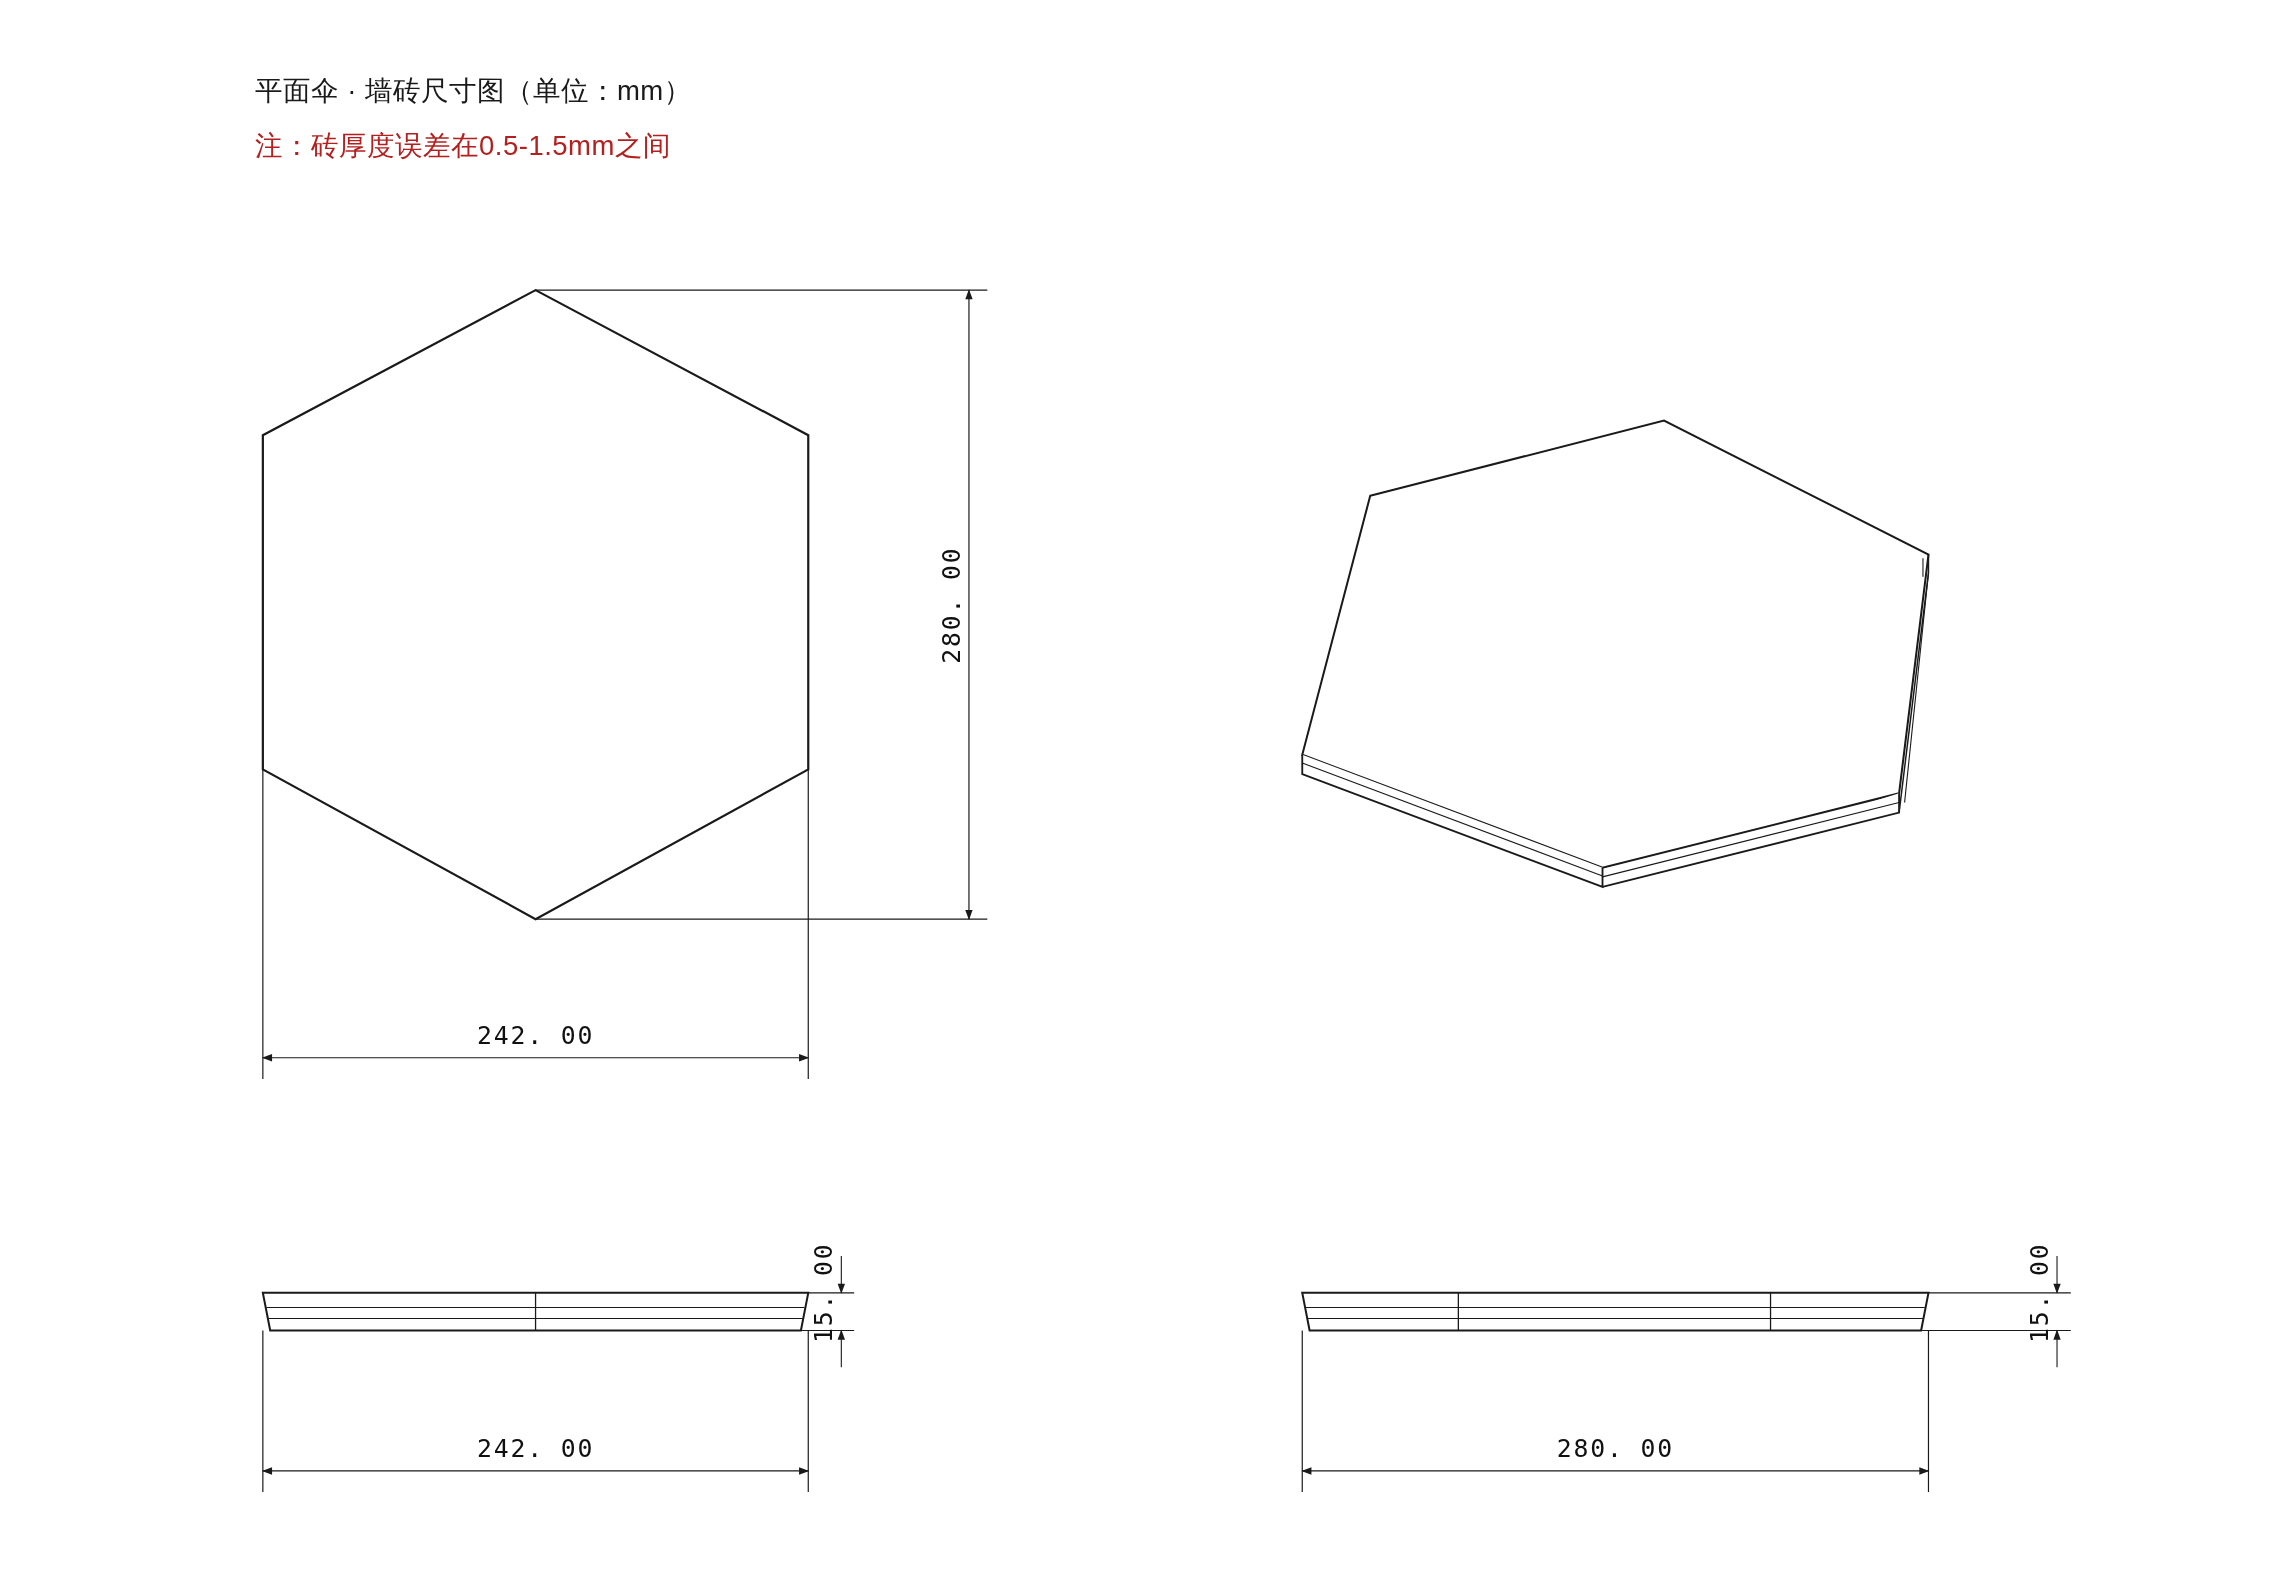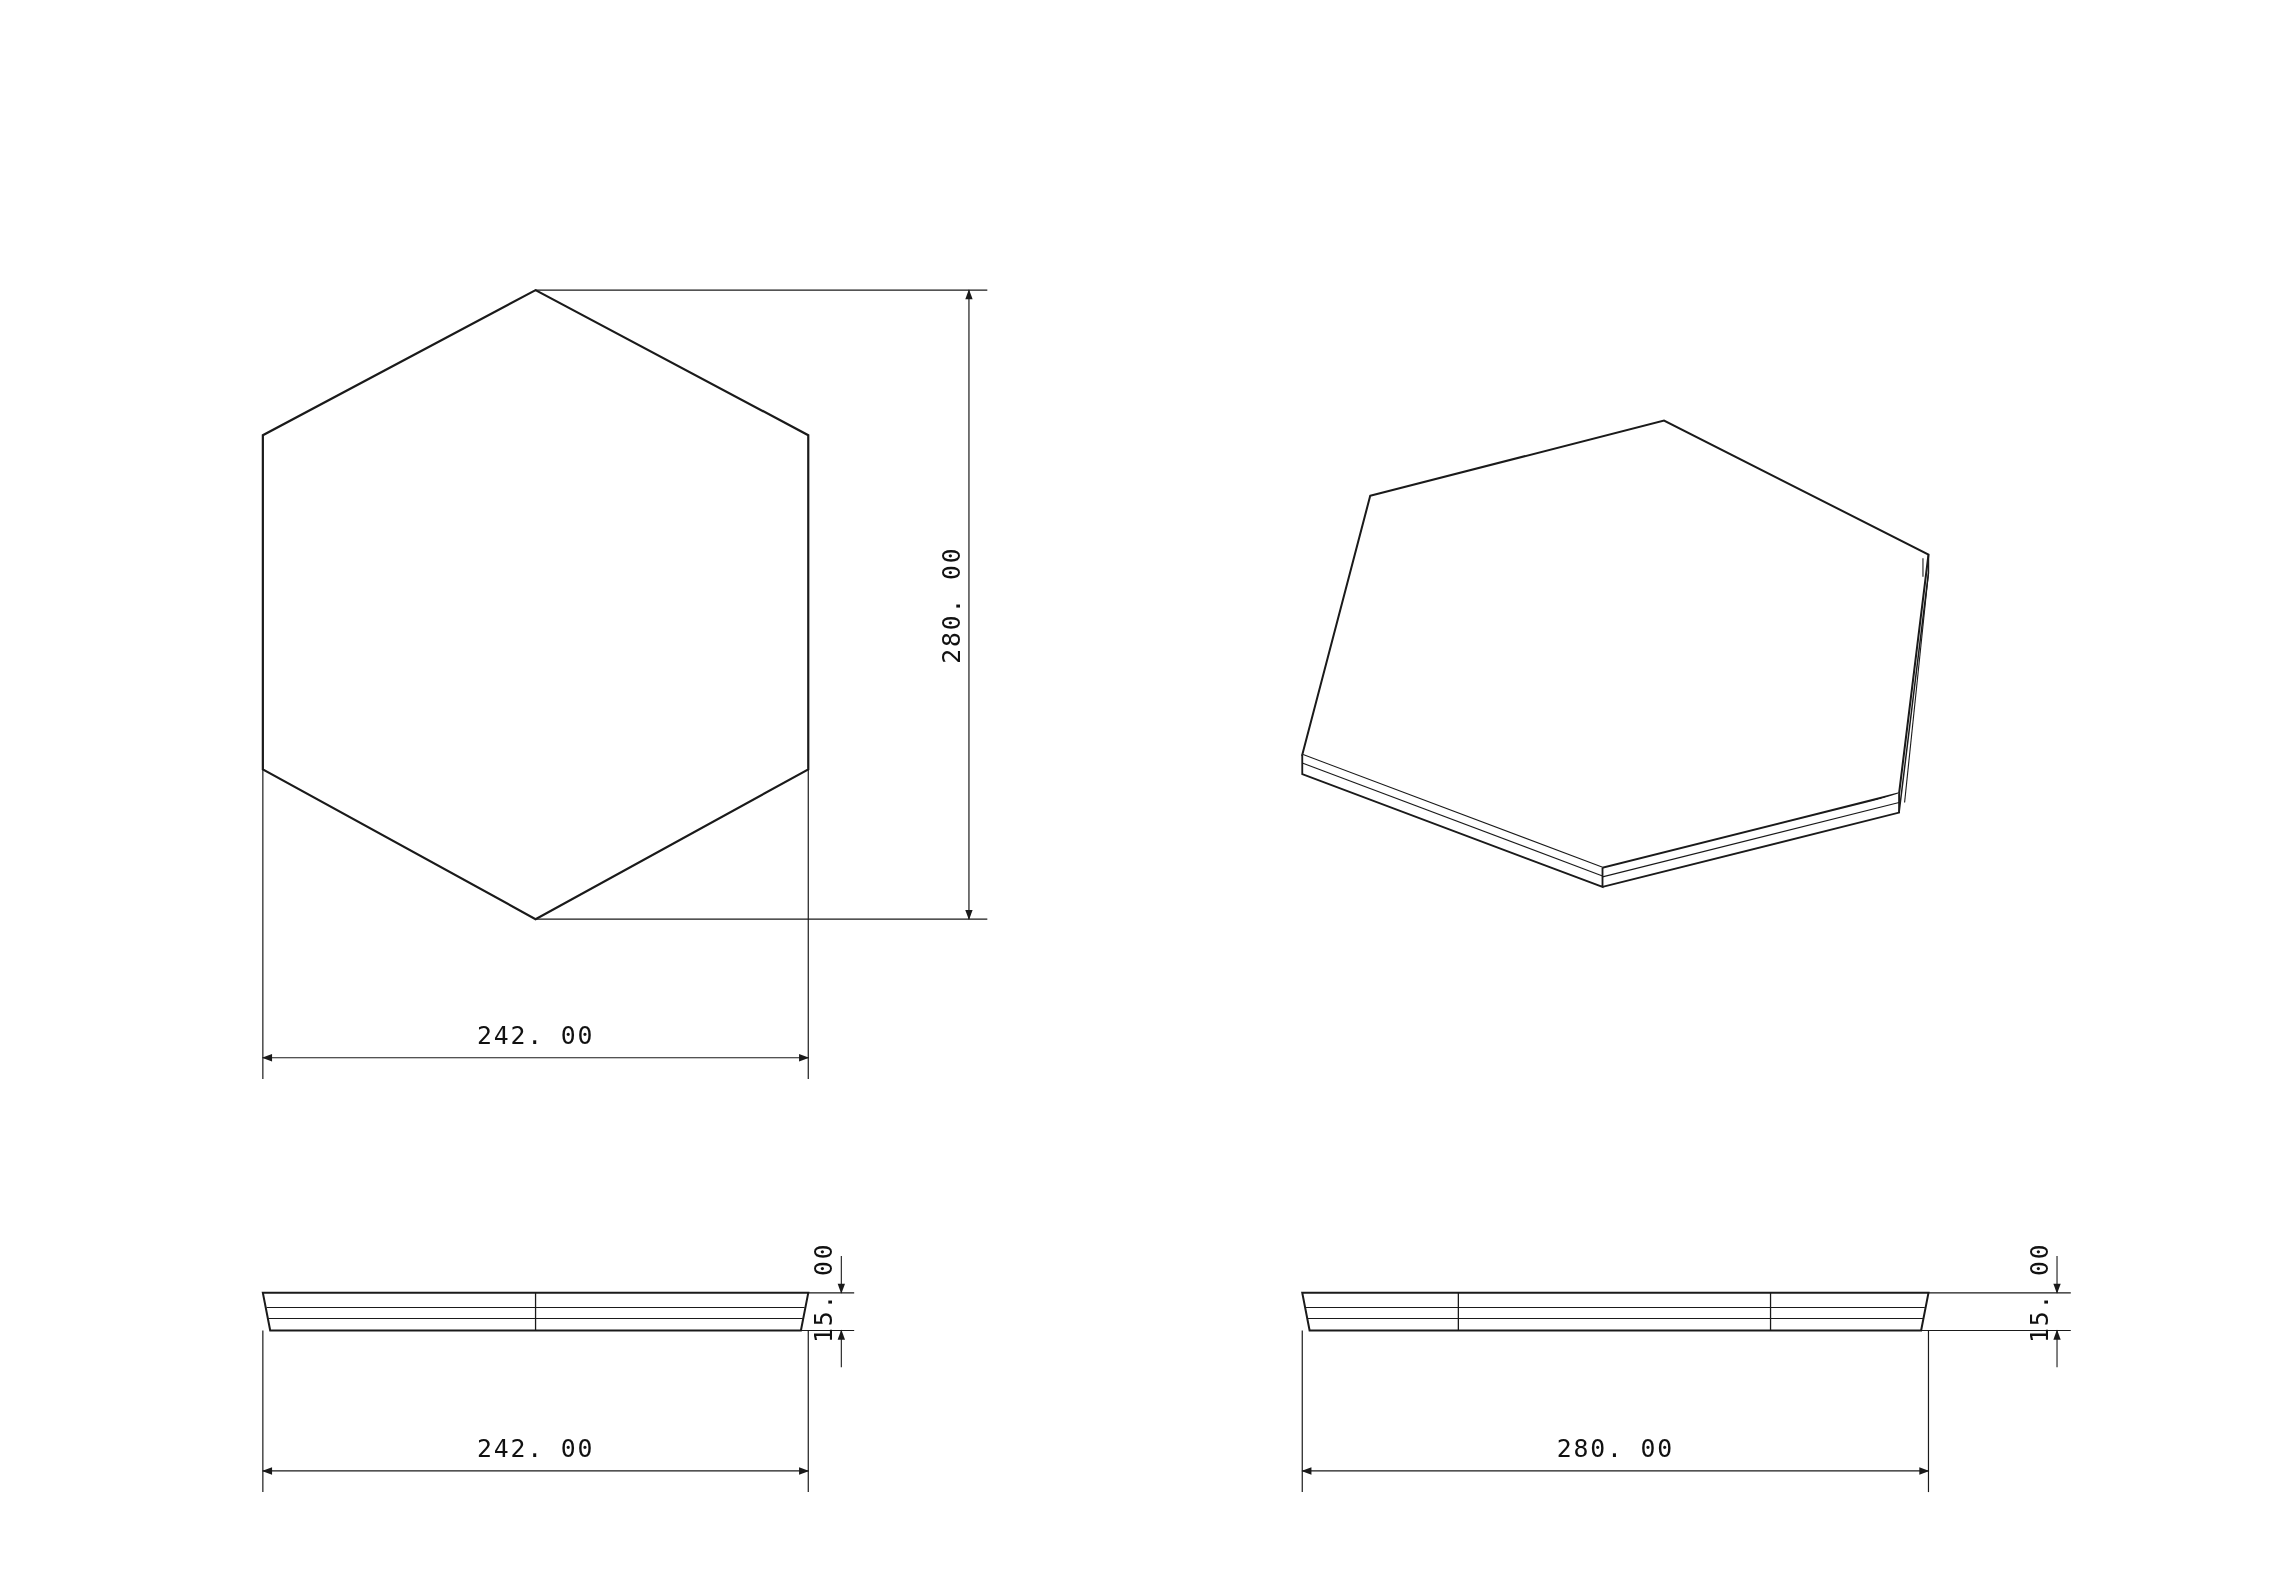--- a/index.html
+++ b/index.html
@@ -54,20 +54,24 @@
     font-size: 27px;
     fill: #111111;
     letter-spacing: 2px;
   }
 </style>
 </head>
 <body>
 
 <div id="sheet">
 
+  <div class="title-block">
+    <div class="title-line">平面伞 · 墙砖尺寸图（单位：mm）</div>
+    <div class="note-line">注：砖厚度误差在0.5-1.5mm之间</div>
+  </div>
 
   <svg class="draw" viewBox="0 0 2500 1736">
     <defs>
       <marker id="arrEnd" markerWidth="14" markerHeight="14" refX="11" refY="5" orient="auto" markerUnits="userSpaceOnUse">
         <path d="M1,1 L12,5 L1,9 z" fill="#1a1a1a"></path>
       </marker>
       <marker id="arrStart" markerWidth="14" markerHeight="14" refX="3" refY="5" orient="auto" markerUnits="userSpaceOnUse">
         <path d="M13,1 L2,5 L13,9 z" fill="#1a1a1a"></path>
       </marker>
     </defs>

